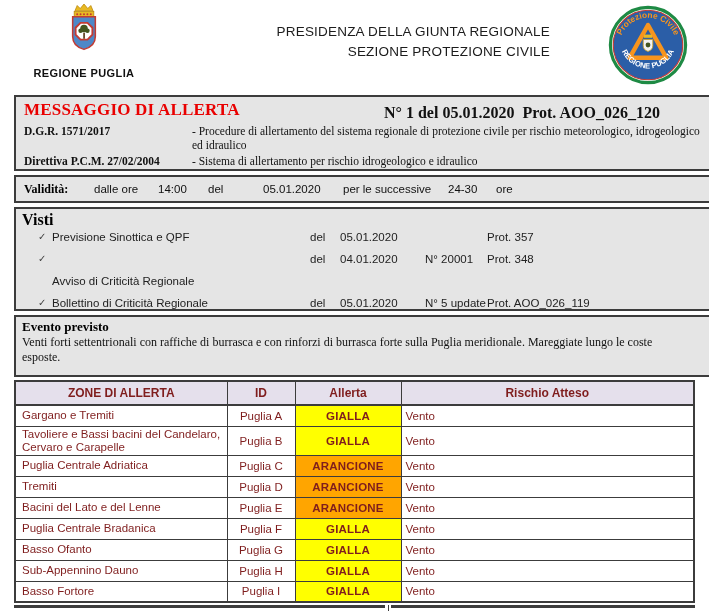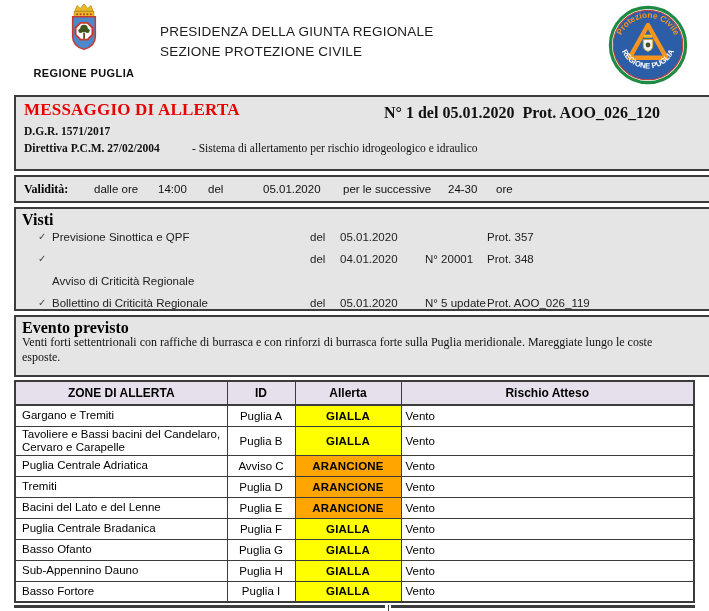--- a/index.html
+++ b/index.html
@@ -10,21 +10,21 @@
     --title-red:#e90000; --y-bg:#ffff00; --y-tx:#808080;
     --o-bg:#ffa500; --o-tx:#c00000; --th-bg:#e5e0ec;
     --bd:#3c3c3c;
   }
   .serif { font-family:"Liberation Serif", serif; }
 
   
   .logo-left { position:absolute; left:24px; top:4px; width:120px; text-align:center; }
   .logo-left svg { display:block; margin:0 auto; }
   .logo-left-caption { font-size:11px; font-weight:bold; color:#111; letter-spacing:.4px; margin-top:1px; }
-  .agency { position:absolute; left:160px; top:22px; width:390px; text-align:left;
+  .agency { position:absolute; left:160px; top:22px; width:390px; text-align:right;
             font-size:13.5px; color:#1c1c1c; line-height:20px; letter-spacing:.2px; }
   .logo-right { position:absolute; left:608px; top:5px; }
 
   
   .box { position:absolute; left:14px; width:698px; border:2px solid var(--bd); background:#e5e5e5; }
   .title-box   { top:95px;  height:76px; }
   .validity-box{ top:175px; height:28px; }
   .visti-box   { top:207px; height:104px; }
   .event-box   { top:315px; height:62px; }
 
@@ -47,27 +47,27 @@
   .visti-row { position:relative; height:22px; font-size:11.5px; color:#222; }
   .visti-row span { position:absolute; top:3px; white-space:nowrap; }
   .vr-check { left:22px; font-size:10px; color:#444; }
   .vr-label { left:36px; }
   .vr-del   { left:294px; }
   .vr-date  { left:324px; }
   .vr-num   { left:409px; }
   .vr-prot  { left:471px; }
 
   
-  .event-title { position:absolute; left:6px; top:2px; font-size:16px; font-weight:bold; }
+  .event-title { position:absolute; left:6px; top:2px; font-size:13px; font-weight:bold; }
   .event-text { position:absolute; left:6px; top:18px; width:668px; font-size:12px; line-height:15px; color:#111; }
 
   
   table.zones { position:absolute; left:14px; top:380px; width:681px; border-collapse:collapse;
                 border:2px solid var(--bd); table-layout:fixed; }
-  .zones th, .zones td { border:1px solid var(--bd); font-size:11.5px; color:#000000; vertical-align:middle;margin-top:44px; }
+  .zones th, .zones td { border:1px solid var(--bd); font-size:11.5px; color:#7f1d1d; vertical-align:middle;margin-top:44px; }
   .zones thead th { background:var(--th-bg); font-weight:bold; font-size:12px; height:24px;
                     text-align:center; border-bottom:2px solid var(--bd); }
   .zones tbody tr { height:21px; }
   .zones td.c-zone { text-align:left; padding:1px 4px 1px 6px; line-height:13px; }
   .zones td.c-id   { text-align:center; }
   .zones td.c-alert{ text-align:center; font-weight:bold; letter-spacing:.2px; }
   .zones td.c-risk { text-align:left; padding-left:4px; }
   .alert-GIALLA    { background:var(--y-bg); color:var(--y-tx); }
   .alert-ARANCIONE { background:var(--o-bg); color:var(--o-tx); }
 
@@ -126,20 +126,21 @@
   </div>
 
   <section class="box title-box serif">
     <div class="tb-row1">
       <span class="msg-title">MESSAGGIO DI ALLERTA</span>
       <span class="msg-ref">N° 1 del 05.01.2020  Prot. AOO_026_120</span>
     </div>
     <div class="rules" id="rules">
     <div class="rule">
       <span class="rule-label">D.G.R. 1571/2017</span>
+      <span class="rule-text">- Procedure di allertamento del sistema regionale di protezione civile per rischio meteorologico, idrogeologico ed idraulico</span>
     </div>
 
     <div class="rule">
       <span class="rule-label">Direttiva P.C.M. 27/02/2004</span>
       <span class="rule-text">- Sistema di allertamento per rischio idrogeologico e idraulico</span>
     </div>
   </div>
   </section>
 
   <section class="box validity-box">
@@ -217,21 +218,21 @@
 
     <tr>
       <td class="c-zone">Tavoliere e Bassi bacini del Candelaro, Cervaro e Carapelle</td>
       <td class="c-id">Puglia B</td>
       <td class="c-alert alert-GIALLA">GIALLA</td>
       <td class="c-risk">Vento</td>
     </tr>
 
     <tr>
       <td class="c-zone">Puglia Centrale Adriatica</td>
-      <td class="c-id">Avviso C</td>
+      <td class="c-id">Puglia C</td>
       <td class="c-alert alert-ARANCIONE">ARANCIONE</td>
       <td class="c-risk">Vento</td>
     </tr>
 
     <tr>
       <td class="c-zone">Tremiti</td>
       <td class="c-id">Puglia D</td>
       <td class="c-alert alert-ARANCIONE">ARANCIONE</td>
       <td class="c-risk">Vento</td>
     </tr>

